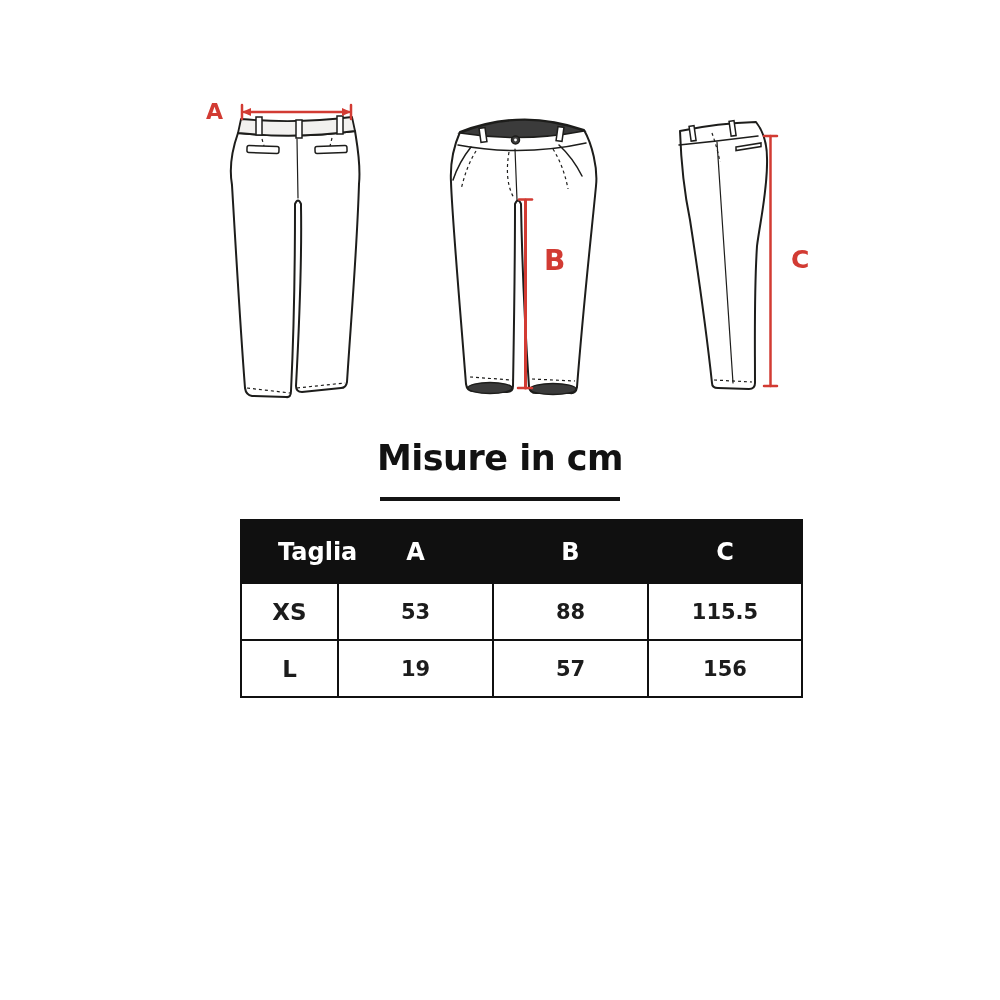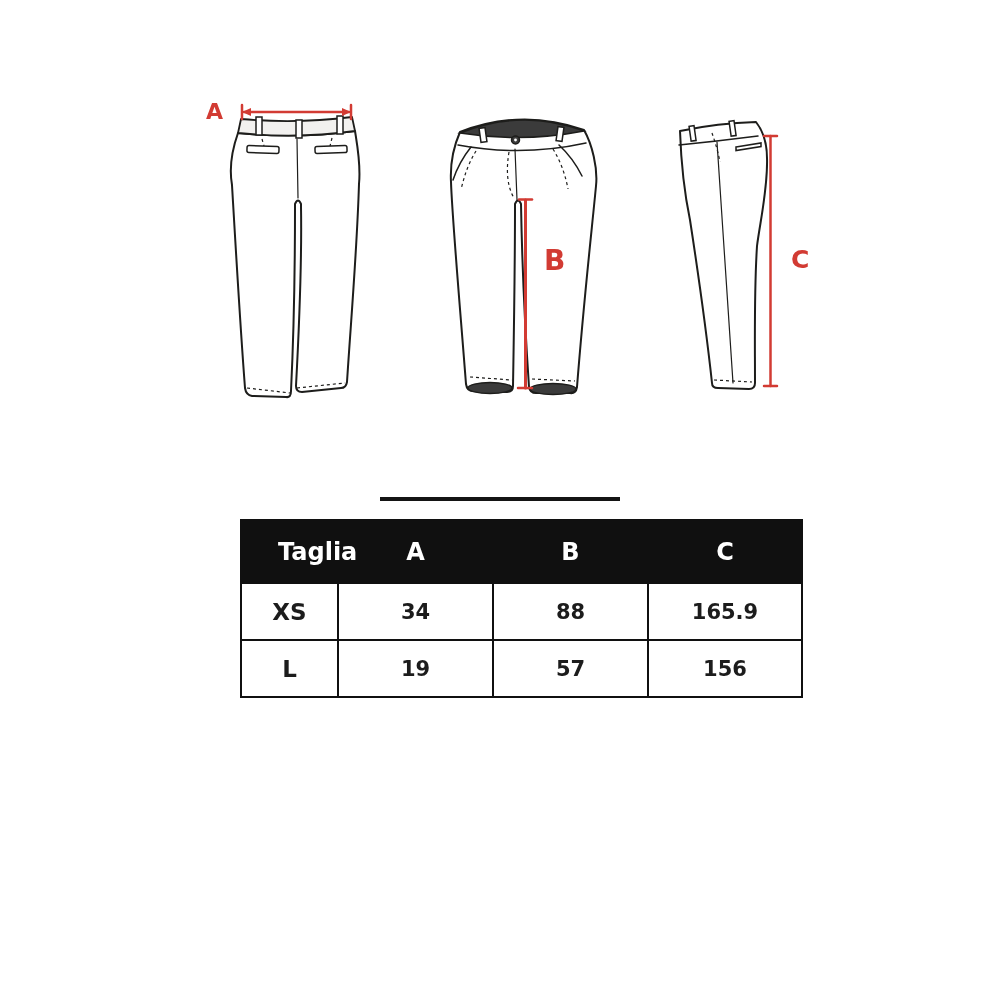--- a/index.html
+++ b/index.html
@@ -179,43 +179,44 @@
     <path class="dashed" d="M 59,280 L 97,282"></path>
 
     <g>
       <line class="measure" x1="115.5" y1="36" x2="115.5" y2="286"></line>
       <line class="measure" x1="109" y1="36" x2="122" y2="36"></line>
       <line class="measure" x1="109" y1="286" x2="122" y2="286"></line>
     </g>
     <text class="marker" x="136" y="168" font-size="25">C</text>
   </svg>
 
+  <h1 class="title">Misure in cm</h1>
   <div class="title-underline"></div>
 
   <table class="size-table">
     <colgroup>
       <col style="width:97px">
         <col style="width:155px">
         <col style="width:155px">
         <col style="width:154px">
     </colgroup>
     <thead>
       <tr>
         <th class="first">Taglia</th>
         <th>A</th>
         <th>B</th>
         <th>C</th>
       </tr>
     </thead>
     <tbody>
       <tr>
         <td class="size-col">XS</td>
-        <td>34</td>
+        <td>53</td>
         <td>88</td>
-        <td>165.9</td>
+        <td>115.5</td>
       </tr>
       <tr>
         <td class="size-col">L</td>
         <td>19</td>
         <td>57</td>
         <td>156</td>
       </tr>
     </tbody>
   </table>
 

